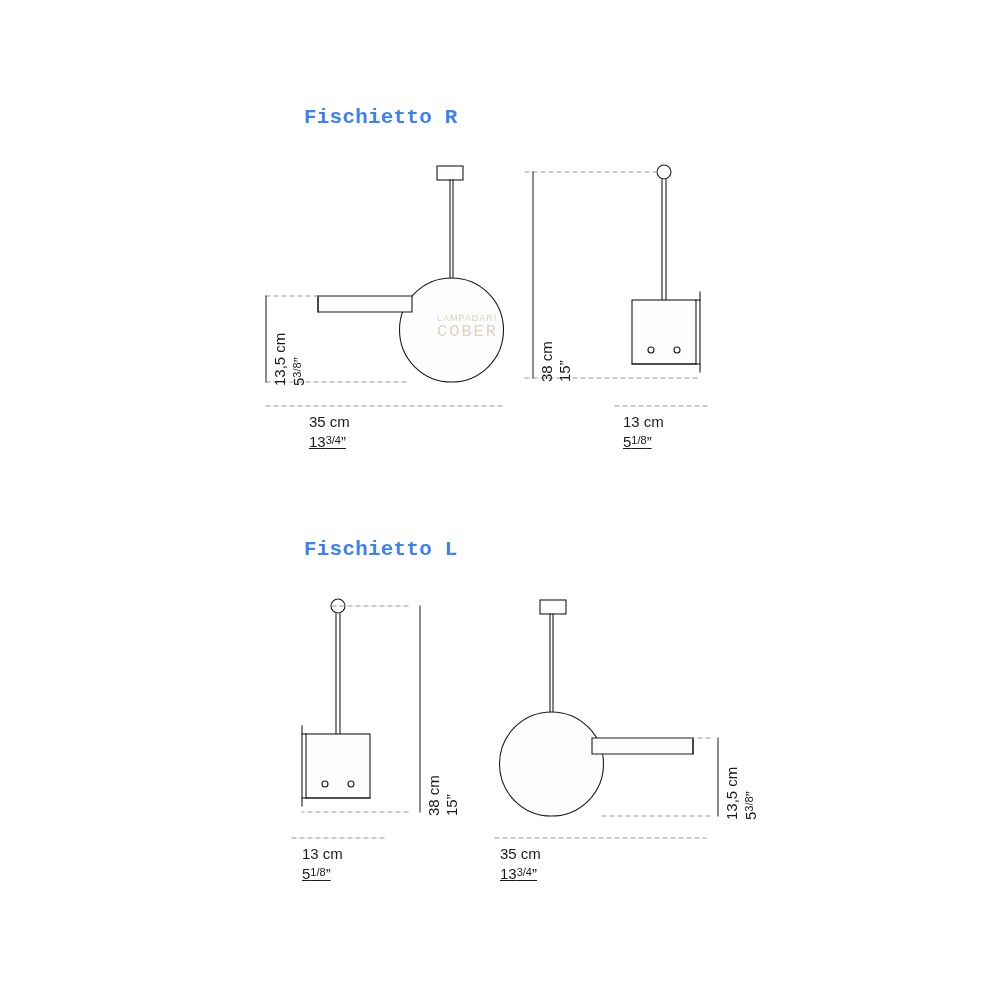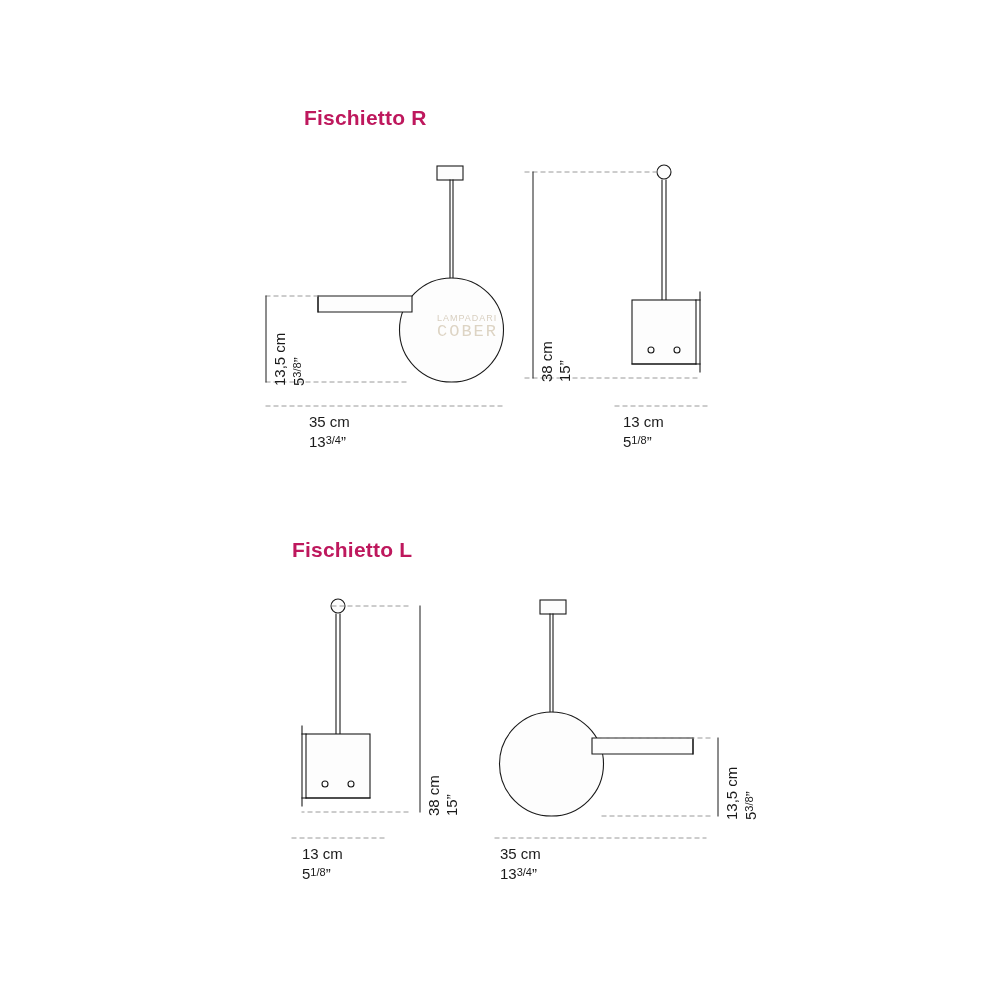--- a/index.html
+++ b/index.html
@@ -17,35 +17,37 @@
   }
   .canvas {
     position: absolute;
     inset: 0;
   }
   .title {
     position: absolute;
     font-size: 21px;
     font-weight: bold;
     letter-spacing: 0.2px;
-    color: #be185d;
+    color: #3b82f6;
     white-space: nowrap;
+    font-family: Liberation Mono, monospace;
   }
   #title-r { left: 304px; top: 106px; }
-  #title-l { left: 292px; top: 538px; }
+  #title-l { left: 304px; top: 538px; }
 
   .dimlabel {
     position: absolute;
     font-size: 15px;
     line-height: 19px;
     color: #1a1a1a;
     white-space: nowrap;
   }
   .dimlabel .sub {
     display: block;
+    text-decoration: underline;
   }
   .frac {
     font-size: 11px;
     vertical-align: 0.25em;
   }
   .vert {
     transform: rotate(-90deg);
     transform-origin: left top;
   }
   svg.art {

